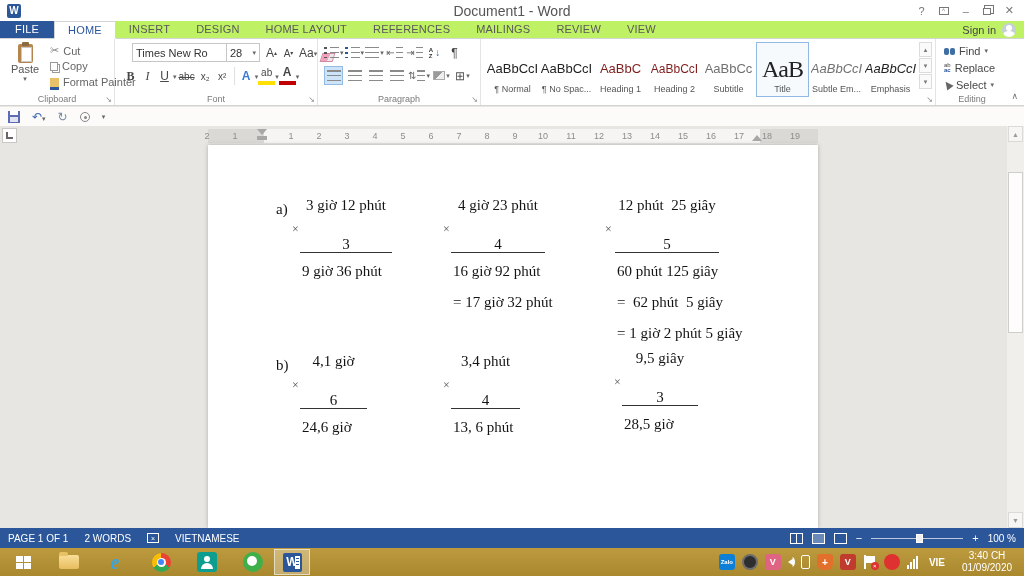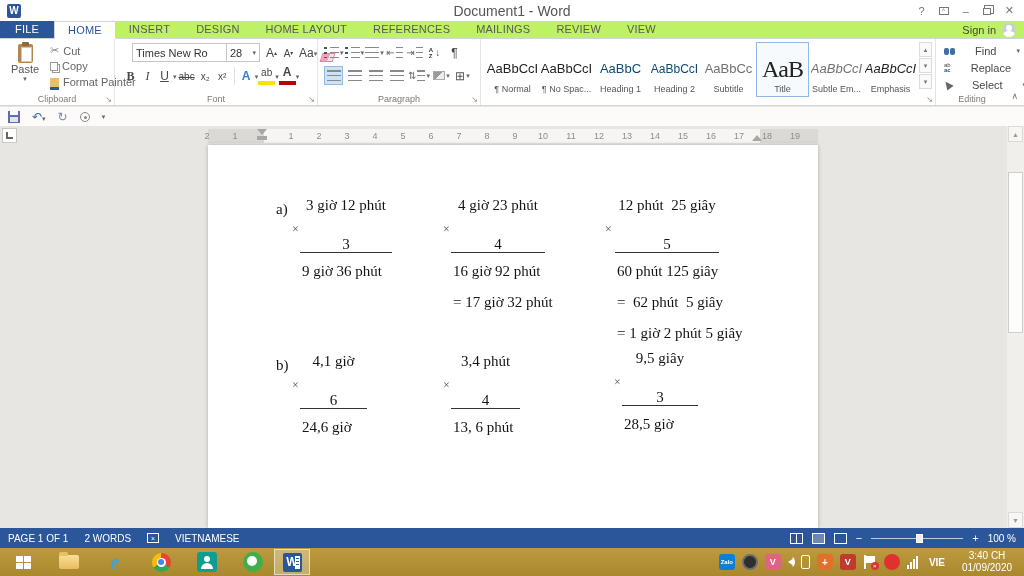--- a/index.html
+++ b/index.html
@@ -60,29 +60,29 @@
 .picon.active{background:#cde3f7;border:1px solid #92bce4}
 .azsort{display:flex;flex-direction:column;font-size:6px;line-height:6px;color:#333;font-weight:bold}
 .arrow-dn{color:#2b579a;font-size:10px;margin-left:1px}
 .shade-ic{width:12px;height:9px;background:linear-gradient(135deg,#9a9a9a 50%,#eee 50%);border:1px solid #aaa}
 
 
 .stylecard{width:53px;height:55px;display:flex;flex-direction:column;align-items:center;justify-content:flex-end;padding-bottom:2px;border:1px solid transparent}
 .stylecard .prev{font-size:13px;color:#222;line-height:30px;white-space:nowrap;overflow:hidden}
 .stylecard .sname{font-size:9px;color:#555;white-space:nowrap;overflow:hidden}
 .stylecard.sel{border:1px solid #92b9e4;background:#f6fafd}
-.prev.h-blue{color:#0c4a6e}
+.prev.h-blue{color:#7f1d1d}
 .prev.big{font-family:"Liberation Serif",serif;font-size:24px;letter-spacing:-1px}
 .prev.gray{color:#707070}
 .prev.ital{font-style:italic}
 .stylescroll{position:absolute;right:3px;top:3px;width:13px;display:flex;flex-direction:column;gap:1px}
 .stylescroll span{height:15px;border:1px solid #dcdcdc;background:#fafafa;font-size:7px;color:#777;display:flex;align-items:center;justify-content:center}
 
 
-.edit-row{position:absolute;left:8px;display:flex;align-items:center;gap:20px;color:#474747;white-space:nowrap}
+.edit-row{position:absolute;left:8px;display:flex;align-items:center;gap:4px;color:#474747;white-space:nowrap}
 .binoc{display:inline-flex;gap:1px}
 .binoc i{width:5px;height:7px;background:#3f6ea5;border-radius:2px}
 .ab-ac{display:flex;flex-direction:column;font-size:6px;line-height:5px;color:#444}
 .ab-ac b{color:#2b579a}
 .sel-cursor{width:0;height:0;border-left:4px solid transparent;border-right:4px solid transparent;border-bottom:8px solid #666;transform:rotate(-38deg)}
 #ribbon-collapse{position:absolute;right:6px;bottom:4px;font-size:9px;color:#777}
 
 
 #qatbar{position:absolute;left:0;top:107px;width:1024px;height:19px;background:#fcfbfa;display:flex;align-items:center;gap:12px;padding-left:8px}
 .save-ic{width:12px;height:12px;background:#5f6cb3;position:relative}

